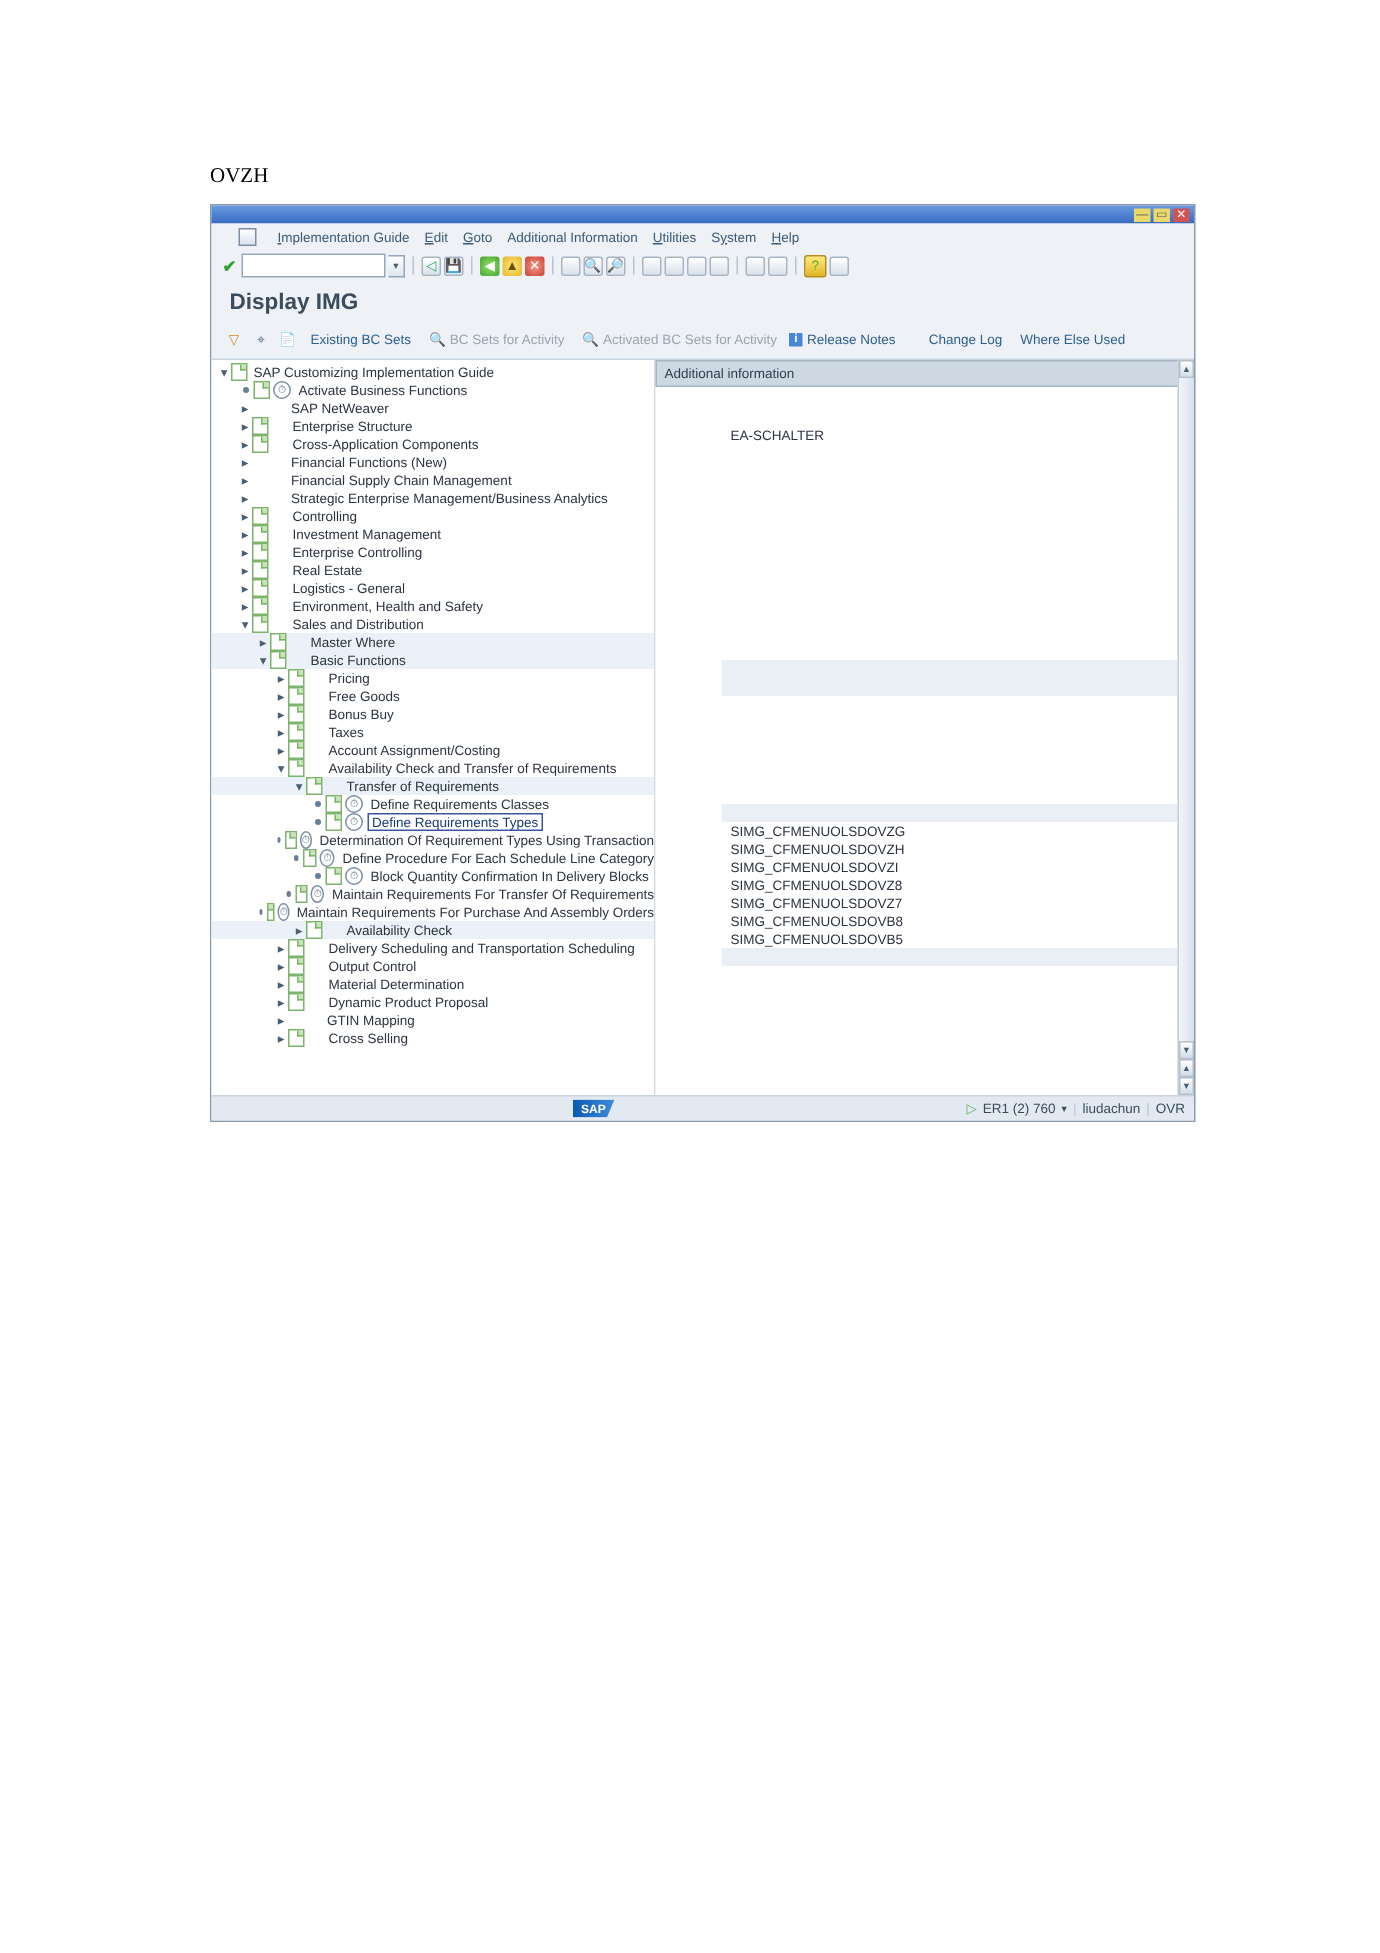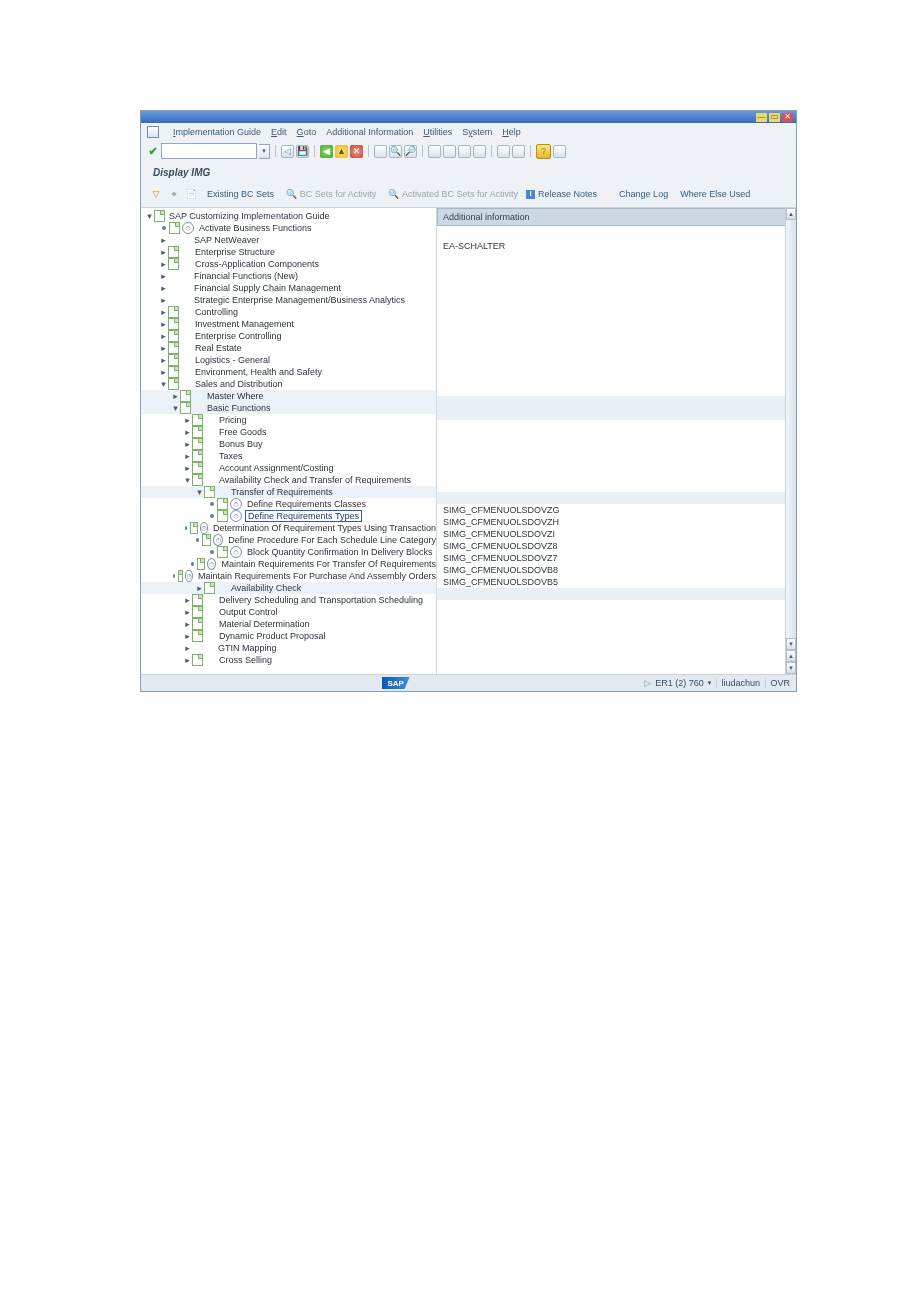--- a/index.html
+++ b/index.html
@@ -53,21 +53,21 @@
     justify-content: center;
     font-size: 8px;
     line-height: 1;
   }
   .win-btn.min { background: #e8d96a; color:#555; }
   .win-btn.max { background: #e8d96a; color:#555; }
   .win-btn.close { background: #d05454; color:#fff; }
   .menubar {
     display: flex;
     align-items: center;
-    padding: 3px 6px;
+    padding: 3px 18px;
     background: #eef1f6;
     gap: 10px;
   }
   .menubar .mi {
     color: #3c5a75;
     font-size: 9px;
   }
   .menubar .mi u { text-decoration: underline; }
   .menu-icon {
     width: 10px; height: 10px;
@@ -123,23 +123,22 @@
   .tb-green { background: radial-gradient(#9be06b,#3fa52f); color:#fff; }
   .tb-yellow { background: radial-gradient(#ffe97a,#e3b528); color:#6a5300; }
   .tb-red { background: radial-gradient(#f59a8f,#c94030); color:#fff; }
   .tb-gray { background: linear-gradient(#fff,#d9e1ea); border:1px solid #a7b5c4; box-sizing:border-box;}
   .tb-info { background: linear-gradient(#ffe97a,#e3b528); border:1px solid #b38f1f;}
   .title-area {
     background: #eef1f6;
     padding: 4px 10px 6px 12px;
   }
   .page-title {
-    font-size: 10px;
+    font-size: 15px;
     font-weight: bold;
-    font-style: italic;
     color: #3a4c5d;
   }
   .app-toolbar {
     display: flex;
     align-items: center;
     padding: 3px 8px 6px 8px;
     gap: 4px;
     background: #eef1f6;
     border-bottom: 1px solid #c9d4df;
     font-size: 9px;
@@ -280,22 +279,23 @@
     margin: 0 3px;
   }
   .node-text { padding-left: 2px; }
   .boxed {
     border: 1px solid #3a579c;
     padding: 0 2px;
     color: #1a3a70;
   }
   .info-body {
     font-size: 9px;
-    padding: 2px 6px;
+    padding: 14px 6px;
     color: #2c3440;
+    margin-left: 44px;
   }
   .info-line { height: 12px; display:flex; align-items:center;}
   .info-line.band-blue2 { background: #eaeff5; margin: 0 -6px; padding: 0 6px;}
   .statusbar {
     display: flex;
     align-items: center;
     justify-content: space-between;
     background: #e3e9f0;
     border-top: 1px solid #c9d4df;
     padding: 2px 6px;
@@ -313,20 +313,21 @@
     justify-content: center;
     clip-path: polygon(0 0, 100% 0, 82% 100%, 0 100%);
   }
   .sb-right { display:flex; align-items:center; gap:4px;}
   .light-sep { color: #bac4cf;}
 </style>
 </head>
 <body>
 
 <div class="page">
+  <div class="tcode">OVZH</div>
 
   <div class="sap-window">
 
     <div class="titlebar">
       <span class="win-btn min">—</span>
       <span class="win-btn max">▭</span>
       <span class="win-btn close">✕</span>
     </div>
 
     <div class="menubar">

